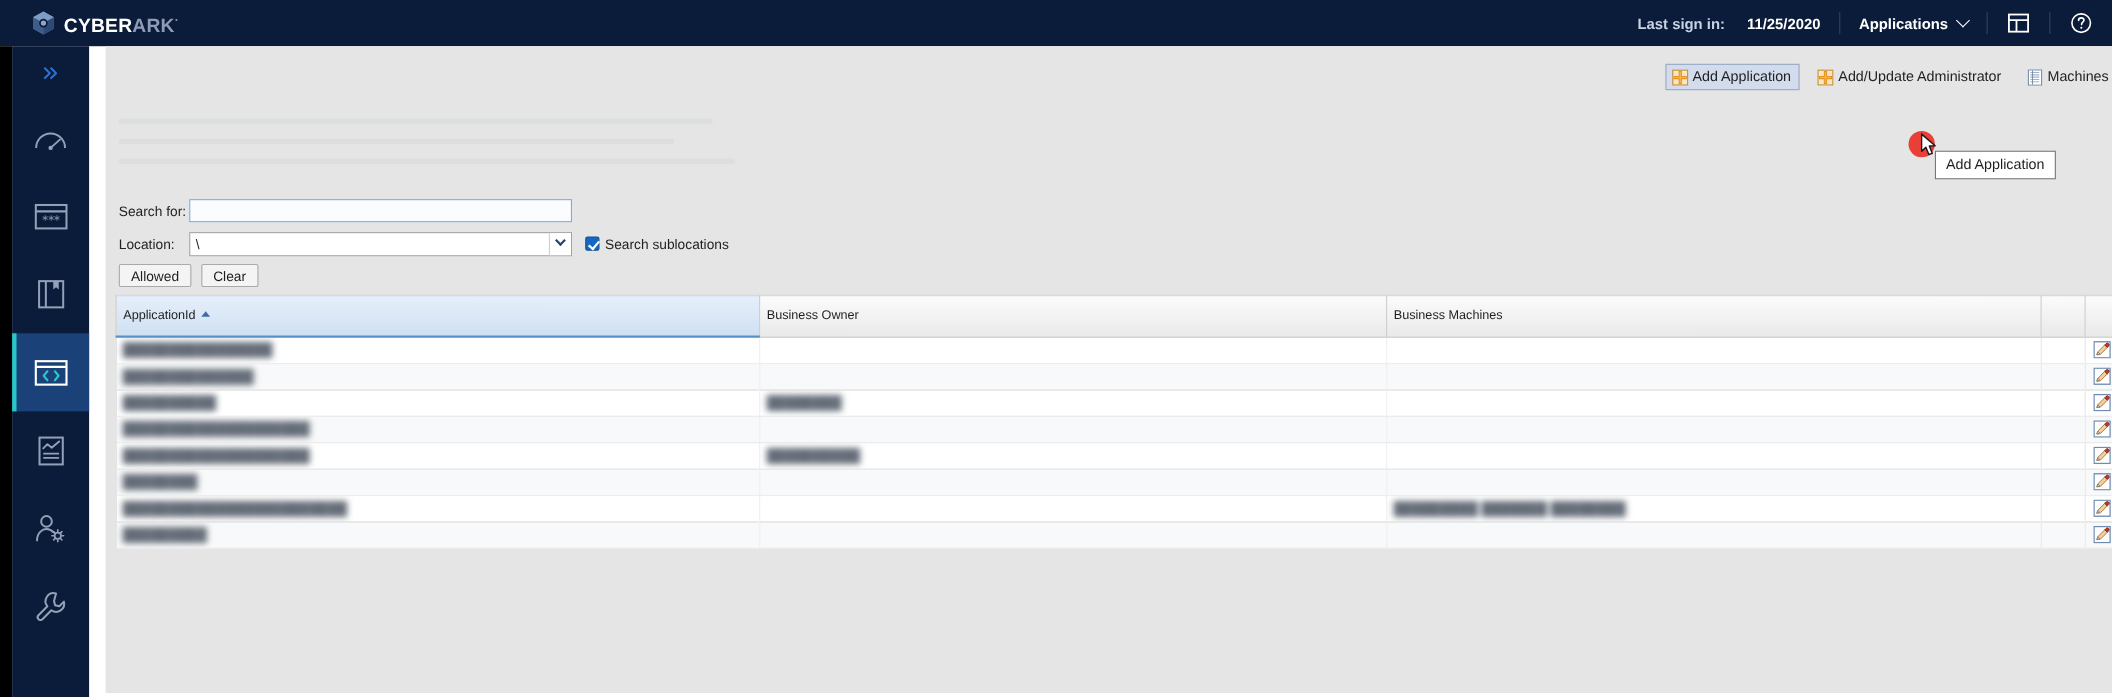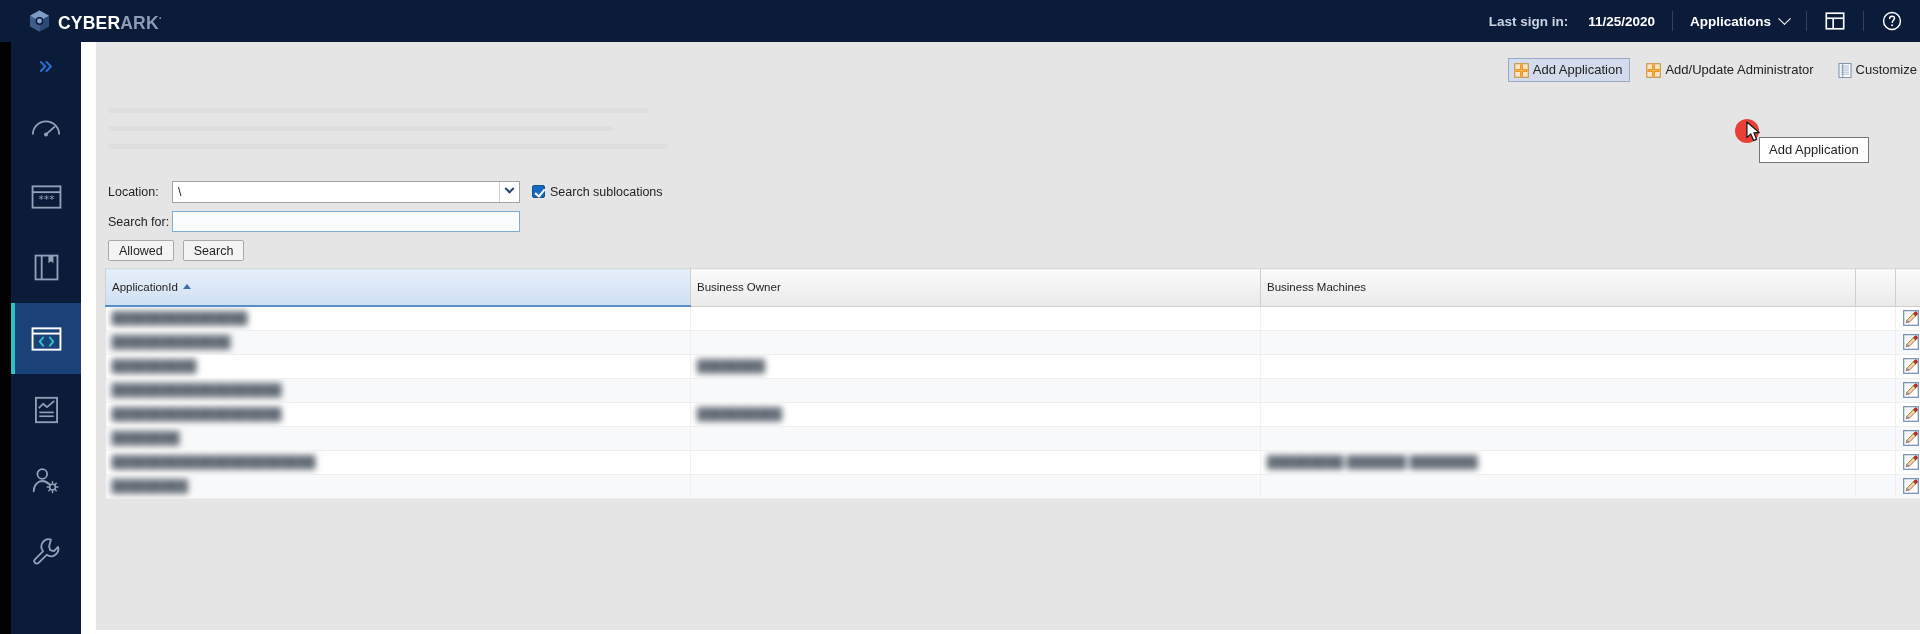--- a/index.html
+++ b/index.html
@@ -348,62 +348,62 @@
           <rect x="0.6" y="0.6" width="12.8" height="14.8" fill="#ffffff" stroke="#7b8fa8" stroke-width="1.1"></rect>
           <g stroke="#9fb3cc" stroke-width="1">
             <line x1="2.4" y1="3.2" x2="11.2" y2="3.2"></line>
             <line x1="2.4" y1="5.4" x2="11.2" y2="5.4"></line>
             <line x1="2.4" y1="7.6" x2="11.2" y2="7.6"></line>
             <line x1="2.4" y1="9.8" x2="11.2" y2="9.8"></line>
             <line x1="2.4" y1="12" x2="11.2" y2="12"></line>
           </g>
           <line x1="4.6" y1="1.2" x2="4.6" y2="14.8" stroke="#7b8fa8" stroke-width="1"></line>
         </svg>
-        <span>Customize</span>
+        <span>Machines</span>
       </div>
     </div>
 
     <div class="halo"></div>
     <svg class="cursor" viewBox="0 0 15 22">
       <polygon points="0.9,0.9 0.9,16.6 4.8,12.9 7.6,19.6 10.6,18.3 7.9,11.8 13.2,11.5" fill="#ffffff" stroke="#1a1a1a" stroke-width="1.3" stroke-linejoin="round"></polygon>
     </svg>
     <div class="tooltip">
       <span>Add Application</span>
     </div>
 
     <div class="ghost">
       <i style="width:540px"></i>
         <i style="width:505px"></i>
         <i style="width:560px"></i>
     </div>
 
 
     <div class="form">
+      <div class="frow">
+        <div class="flabel">Search for:</div>
+        <input class="tinput" type="text" value="" style="">
+      </div>
+
       <div class="frow">
         <div class="flabel">Location:</div>
         <div class="selwrap">
           <div class="sel">\</div>
           <div class="selarrow">
               <i></i>
             </div>
         </div>
         <div class="subloc">
           <div class="cbox"></div>
           <span>Search sublocations</span>
         </div>
       </div>
 
-      <div class="frow">
-        <div class="flabel">Search for:</div>
-        <input class="tinput" type="text" value="" style="">
-      </div>
-
       <div class="btnrow">
         <button class="gbtn">Allowed</button>
-        <button class="gbtn">Search</button>
+        <button class="gbtn">Clear</button>
       </div>
     </div>
 
     <div class="gridwrap">
       <table class="grid">
         <colgroup>
           <col class="c-app">
             <col class="c-own">
             <col class="c-mach">
             <col class="c-pad">

